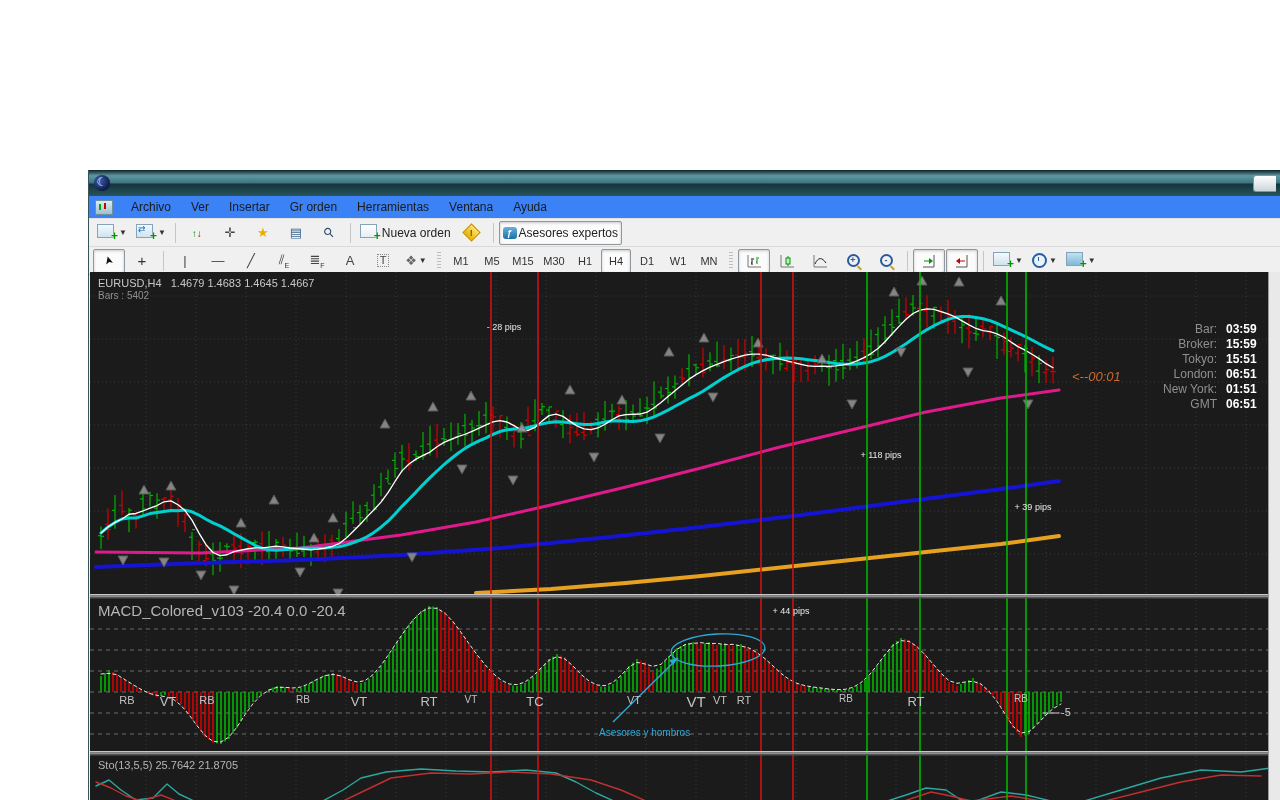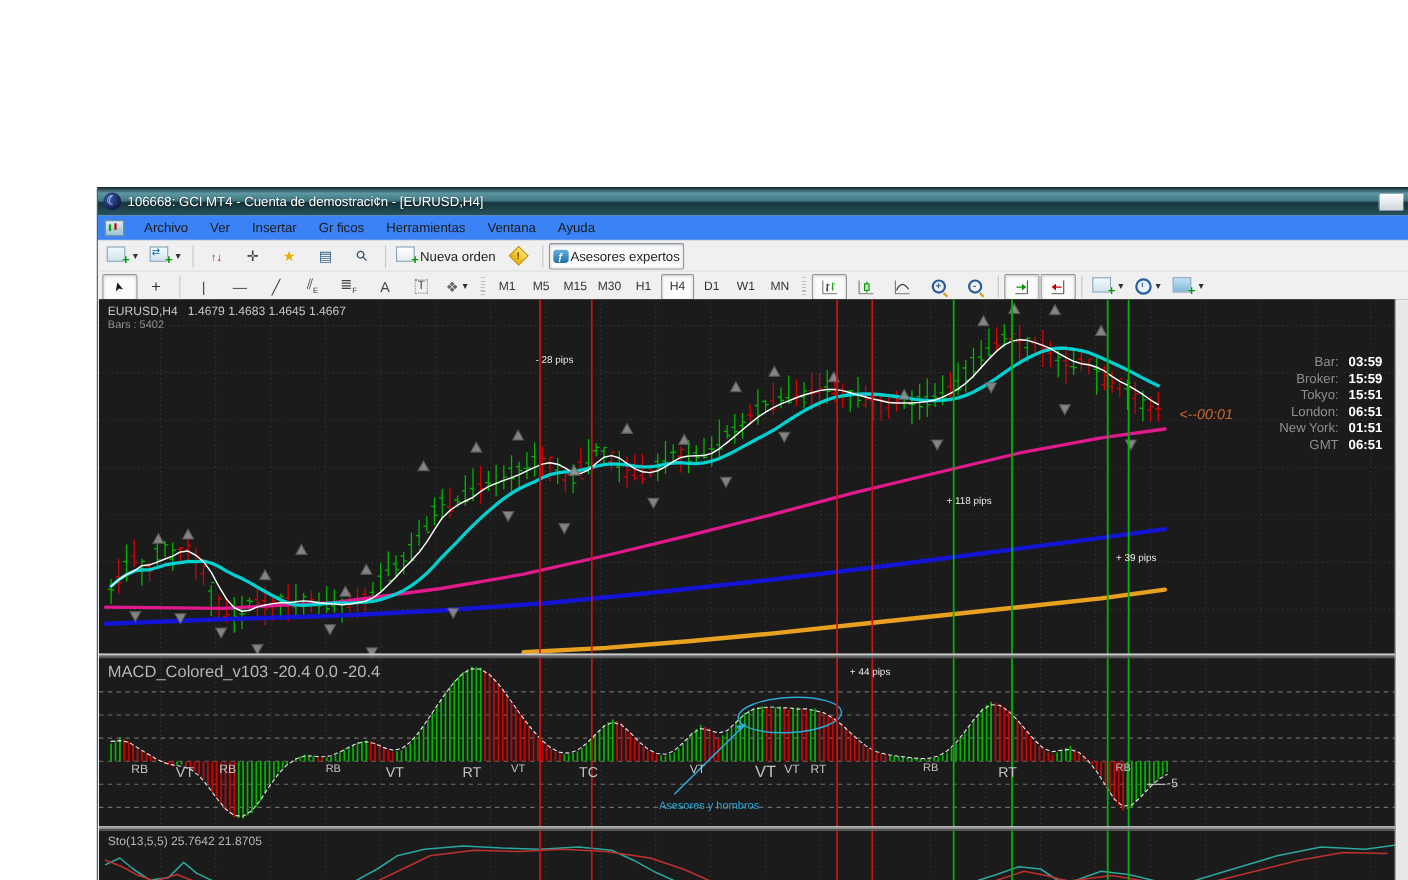--- a/index.html
+++ b/index.html
@@ -74,31 +74,30 @@
   .cabezas{color:#2fa8d8;font-size:10px;}
   .lvl{color:#d0d0d0;font-size:11px;}
 </style>
 </head>
 <body>
 
 <div class="window">
 
   <div class="titlebar">
     <span class="logo">☾</span>
-    <span class="title">106668: GCI MT4 - Cuenta de demostraci¢n - [EURUSD,H4]</span>
     <span class="win-btn"></span>
   </div>
 
   <div class="menubar">
     <span class="child-icon"></span>
     <span id="menu-wrap" style="display:flex;">
         <span class="menu-item">Archivo</span>
         <span class="menu-item">Ver</span>
         <span class="menu-item">Insertar</span>
-        <span class="menu-item">Gr ficos</span>
+        <span class="menu-item">Gr orden</span>
         <span class="menu-item">Herramientas</span>
         <span class="menu-item">Ventana</span>
         <span class="menu-item">Ayuda</span>
       </span>
   </div>
 
   <div class="toolbar">
     <span class="tbtn">
         <span class="ic-chartplus"></span>
         <span class="caret">▼</span>

